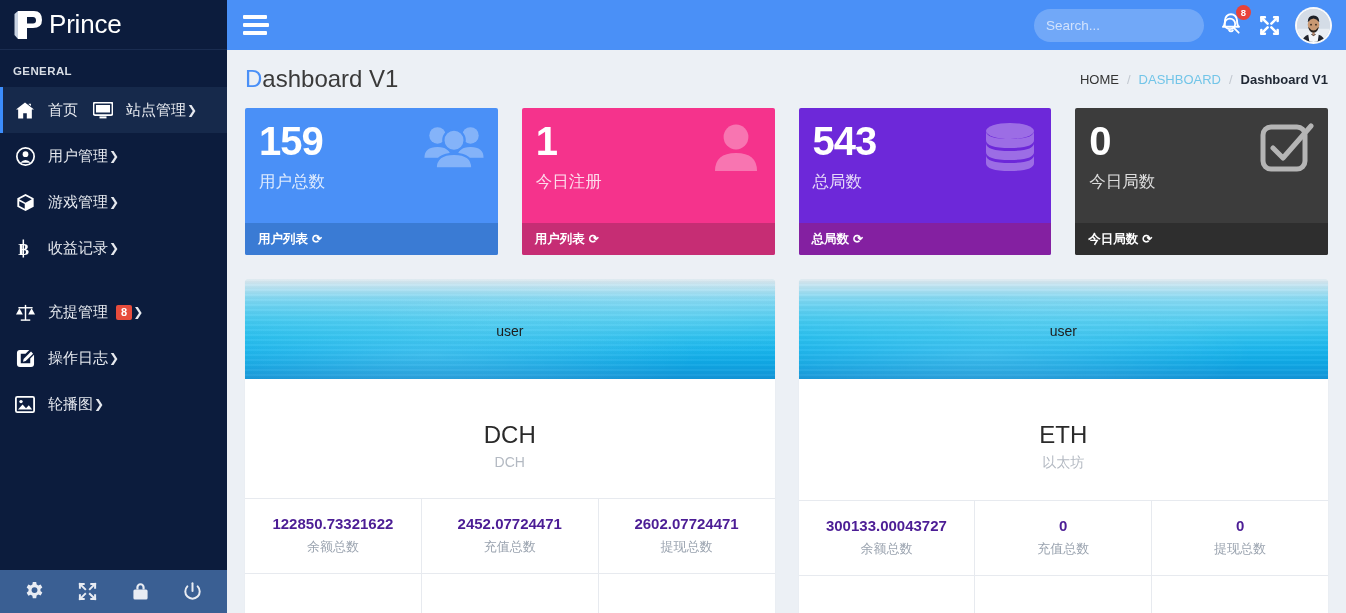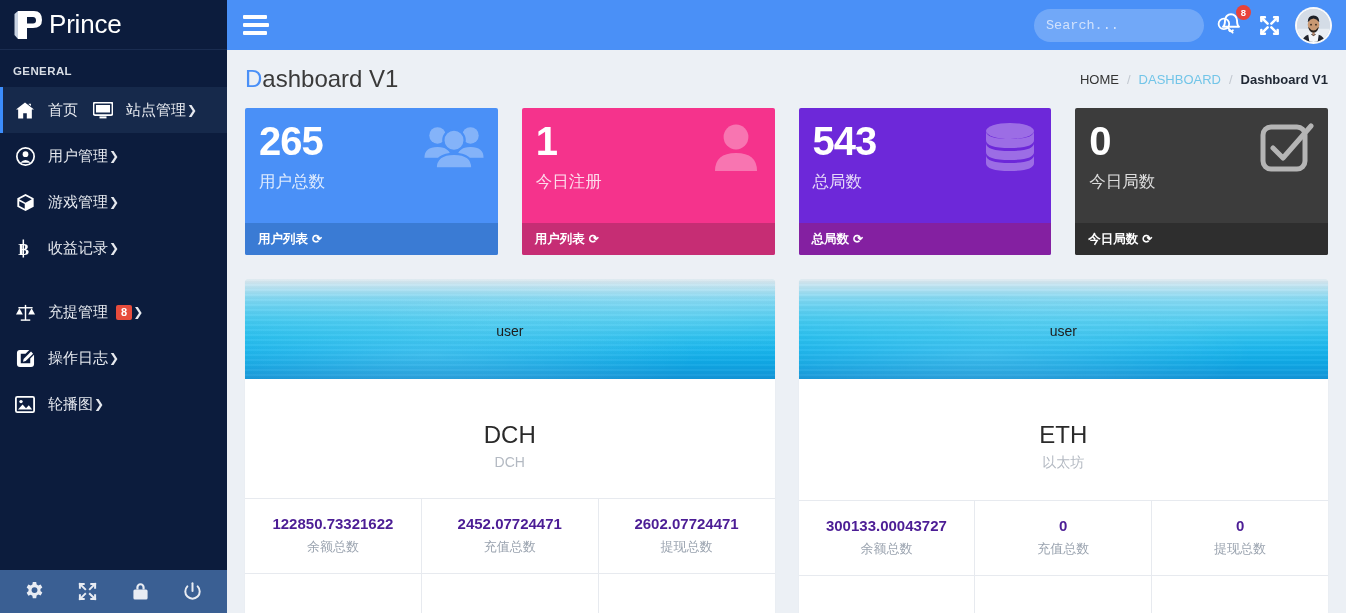--- a/index.html
+++ b/index.html
@@ -104,21 +104,21 @@
   .searchbox {
     width: 170px; height: 33px;
     background: rgba(255,255,255,0.22);
     border-radius: 17px;
     display: flex; align-items: center;
     padding: 0 12px;
   }
   .searchbox input {
     flex: 1; background: transparent; border: none; outline: none;
     color: #fff; font-size: 13.5px;
-    font-family: Liberation Mono, monospace;
+    font-family: Liberation Sans, sans-serif;
   }
   .searchbox input::placeholder { color: #e2ecfd; opacity: .85; }
   .search-btn { cursor: pointer; display: flex; }
   .bell-wrap { position: relative; cursor: pointer; padding: 2px; }
   .bell-badge {
     position: absolute; top: -5px; right: -7px;
     background: #e8433a; color: #fff;
     font-size: 9.5px; font-weight: bold;
     min-width: 15px; height: 15px; line-height: 15px;
     border-radius: 50%; text-align: center;
@@ -421,21 +421,21 @@
           <span class="bc-dash">DASHBOARD</span>
           <span class="bc-sep">/</span>
           <span class="bc-cur">Dashboard V1</span>
         </div>
       </div>
 
       <div class="cards-row">
 
         <div class="stat-card" style="background:#4a90f7;">
           <div class="stat-body">
-            <div class="stat-num">265</div>
+            <div class="stat-num">159</div>
             <div class="stat-label">用户总数</div>
             <div class="stat-icon">
               <svg width="62" height="52" viewBox="0 0 64 52" fill="#ffffff">
                 <circle cx="15" cy="13" r="8.5"></circle>
                   <path d="M1.5 36 q0-11 13.5-11 q13.5 0 13.5 11 Z"></path>
                 <circle cx="49" cy="13" r="8.5"></circle>
                   <path d="M35.5 36 q0-11 13.5-11 q13.5 0 13.5 11 Z"></path>
                 <circle cx="32" cy="18" r="11" stroke="#4a90f7" stroke-width="2.4"></circle>
                 <path d="M13 47 q0-15 19-15 q19 0 19 15 Z" stroke="#4a90f7" stroke-width="2.4"></path>
               </svg>

